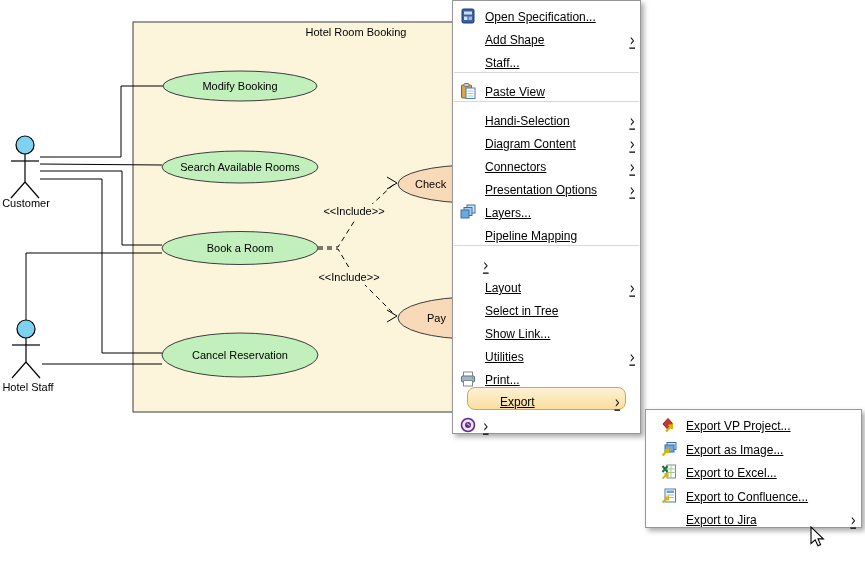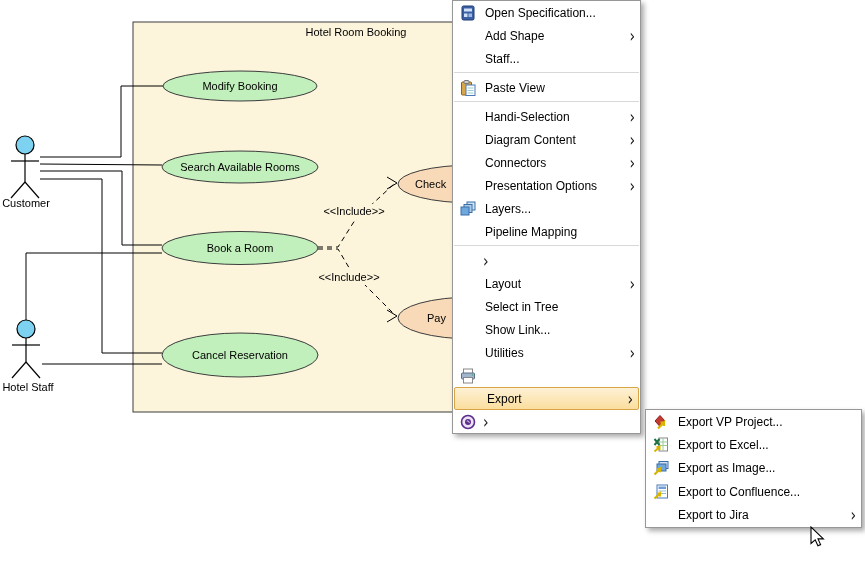--- a/index.html
+++ b/index.html
@@ -10,36 +10,36 @@
   
   #diagram-svg{position:absolute;left:0;top:0;z-index:1;}
   #diagram-svg text{font-family:"Liberation Sans",sans-serif;font-size:11px;fill:#000;}
   
   .menu{
     position:absolute;background:#ffffff;border:1px solid #979797;
     box-shadow:3px 3px 5px rgba(0,0,0,0.33);box-sizing:border-box;
     display:flex;flex-direction:column;
   }
   #context-menu{left:452px;top:0;width:189px;z-index:10;}
-  #export-submenu{left:645px;top:409px;width:217px;z-index:20;}
+  #export-submenu{left:645px;top:409px;width:217px;z-index:20;padding-left:8px;}
   .mi{
-    height:23px;display:flex;align-items:center;font-size:12px;color:#000;
-    box-sizing:border-box;flex:0 0 auto;
+    height:23px;display:flex;align-items:flex-end;font-size:12px;color:#000;
+    box-sizing:border-box;flex:0 0 auto;text-decoration:underline;
   }
   #export-submenu .mi{height:23.4px;}
   .mi-icon{flex:0 0 30px;display:flex;justify-content:center;align-items:center;}
   .mi-label{flex:1 1 auto;padding-left:2px;white-space:nowrap;overflow:hidden;}
   .mi-arrow{
     flex:0 0 auto;margin-right:5px;font-size:14px;line-height:1;color:#1a1a1a;
     font-family:"DejaVu Sans",sans-serif;transform:scaleY(1.25);
   }
   .sep{height:1px;background:#d8d8d8;margin:2px 1px 3px 1px;flex:0 0 auto;}
   .hl{
     background:linear-gradient(#FDF1D5,#FBDE9E);
-    border:1px solid #D8A546;border-radius:2px;margin:0 1px;
+    border:1px solid #D8A546;border-radius:8px;margin:0 14px;
   }
   
   #cursor{position:absolute;left:810px;top:526px;z-index:30;}
 </style>
 </head>
 <body>
 
 <svg id="diagram-svg" width="865" height="577">
 
   <g>
@@ -232,20 +232,21 @@
 
   <div class="mi">
     <span class="mi-icon">
       <svg width="16" height="16">
           <rect x="3.5" y="1" width="9" height="5" fill="#ffffff" stroke="#888888"></rect>
           <rect x="1.5" y="5" width="13" height="6" rx="1" fill="#9FB6CC" stroke="#5a7186"></rect>
           <rect x="3.5" y="9.5" width="9" height="5.5" fill="#ffffff" stroke="#888888"></rect>
           <circle cx="12.5" cy="7" r="0.8" fill="#4a7"></circle>
         </svg>
     </span>
+    <span class="mi-label">Print...</span>
   </div>
 
   <div class="mi hl">
     <span class="mi-icon"></span>
     <span class="mi-label">Export</span>
     <span class="mi-arrow">›</span>
   </div>
 
   <div class="mi">
     <span class="mi-icon">
@@ -265,46 +266,46 @@
   <div class="mi">
     <span class="mi-icon">
       <svg width="16" height="16">
           <path d="M2 7 L7 1.5 L12 7 L7 12.5 Z" fill="#C23B33" stroke="#8a1f18"></path>
           <path d="M5 14.5 L11 8.5 L11 12 M11 8.5 L7.5 8.5" stroke="#D9B500" stroke-width="2.2" fill="none"></path>
         </svg>
     </span>
     <span class="mi-label">Export VP Project...</span>
   </div>
 
+
+  <div class="mi">
+    <span class="mi-icon">
+      <svg width="16" height="16">
+          <rect x="6" y="1.5" width="9" height="7" fill="#CFE3F7" stroke="#3C6EA5"></rect>
+          <rect x="4" y="4" width="9" height="7" fill="#6FA8DC" stroke="#3C6EA5"></rect>
+          <path d="M1.5 14.5 L7 9 L7 12.2 M7 9 L3.8 9" stroke="#D9B500" stroke-width="2.2" fill="none"></path>
+        </svg>
+    </span>
+    <span class="mi-label">Export as Image...</span>
+  </div>
 
   <div class="mi">
     <span class="mi-icon">
       <svg width="16" height="16">
           <rect x="6" y="1" width="8.5" height="13" fill="#ffffff" stroke="#888888"></rect>
           <line x1="6" y1="5" x2="14.5" y2="5" stroke="#9c9"></line>
           <line x1="6" y1="8.5" x2="14.5" y2="8.5" stroke="#9c9"></line>
           <line x1="10" y1="1" x2="10" y2="14" stroke="#9c9"></line>
           <path d="M1.5 2 L6.5 8 M6.5 2 L1.5 8" stroke="#1E7145" stroke-width="2"></path>
           <path d="M1.5 14.5 L6.5 10 L6.5 13 M6.5 10 L3.5 10" stroke="#D9B500" stroke-width="2" fill="none"></path>
         </svg>
     </span>
     <span class="mi-label">Export to Excel...</span>
   </div>
 
-  <div class="mi">
-    <span class="mi-icon">
-      <svg width="16" height="16">
-          <rect x="6" y="1.5" width="9" height="7" fill="#CFE3F7" stroke="#3C6EA5"></rect>
-          <rect x="4" y="4" width="9" height="7" fill="#6FA8DC" stroke="#3C6EA5"></rect>
-          <path d="M1.5 14.5 L7 9 L7 12.2 M7 9 L3.8 9" stroke="#D9B500" stroke-width="2.2" fill="none"></path>
-        </svg>
-    </span>
-    <span class="mi-label">Export as Image...</span>
-  </div>
-
 
   <div class="mi">
     <span class="mi-icon">
       <svg width="16" height="16">
           <rect x="4" y="1" width="10.5" height="13" fill="#ffffff" stroke="#4a7ab5"></rect>
           <rect x="5.5" y="2.5" width="7.5" height="2.5" fill="#6f9fd8"></rect>
           <line x1="5.5" y1="7" x2="13" y2="7" stroke="#9bc"></line>
           <line x1="5.5" y1="9.5" x2="13" y2="9.5" stroke="#9bc"></line>
           <path d="M1.5 14.5 L7 9.5 L7 12.5 M7 9.5 L4 9.5" stroke="#D9B500" stroke-width="2.2" fill="none"></path>
         </svg>

